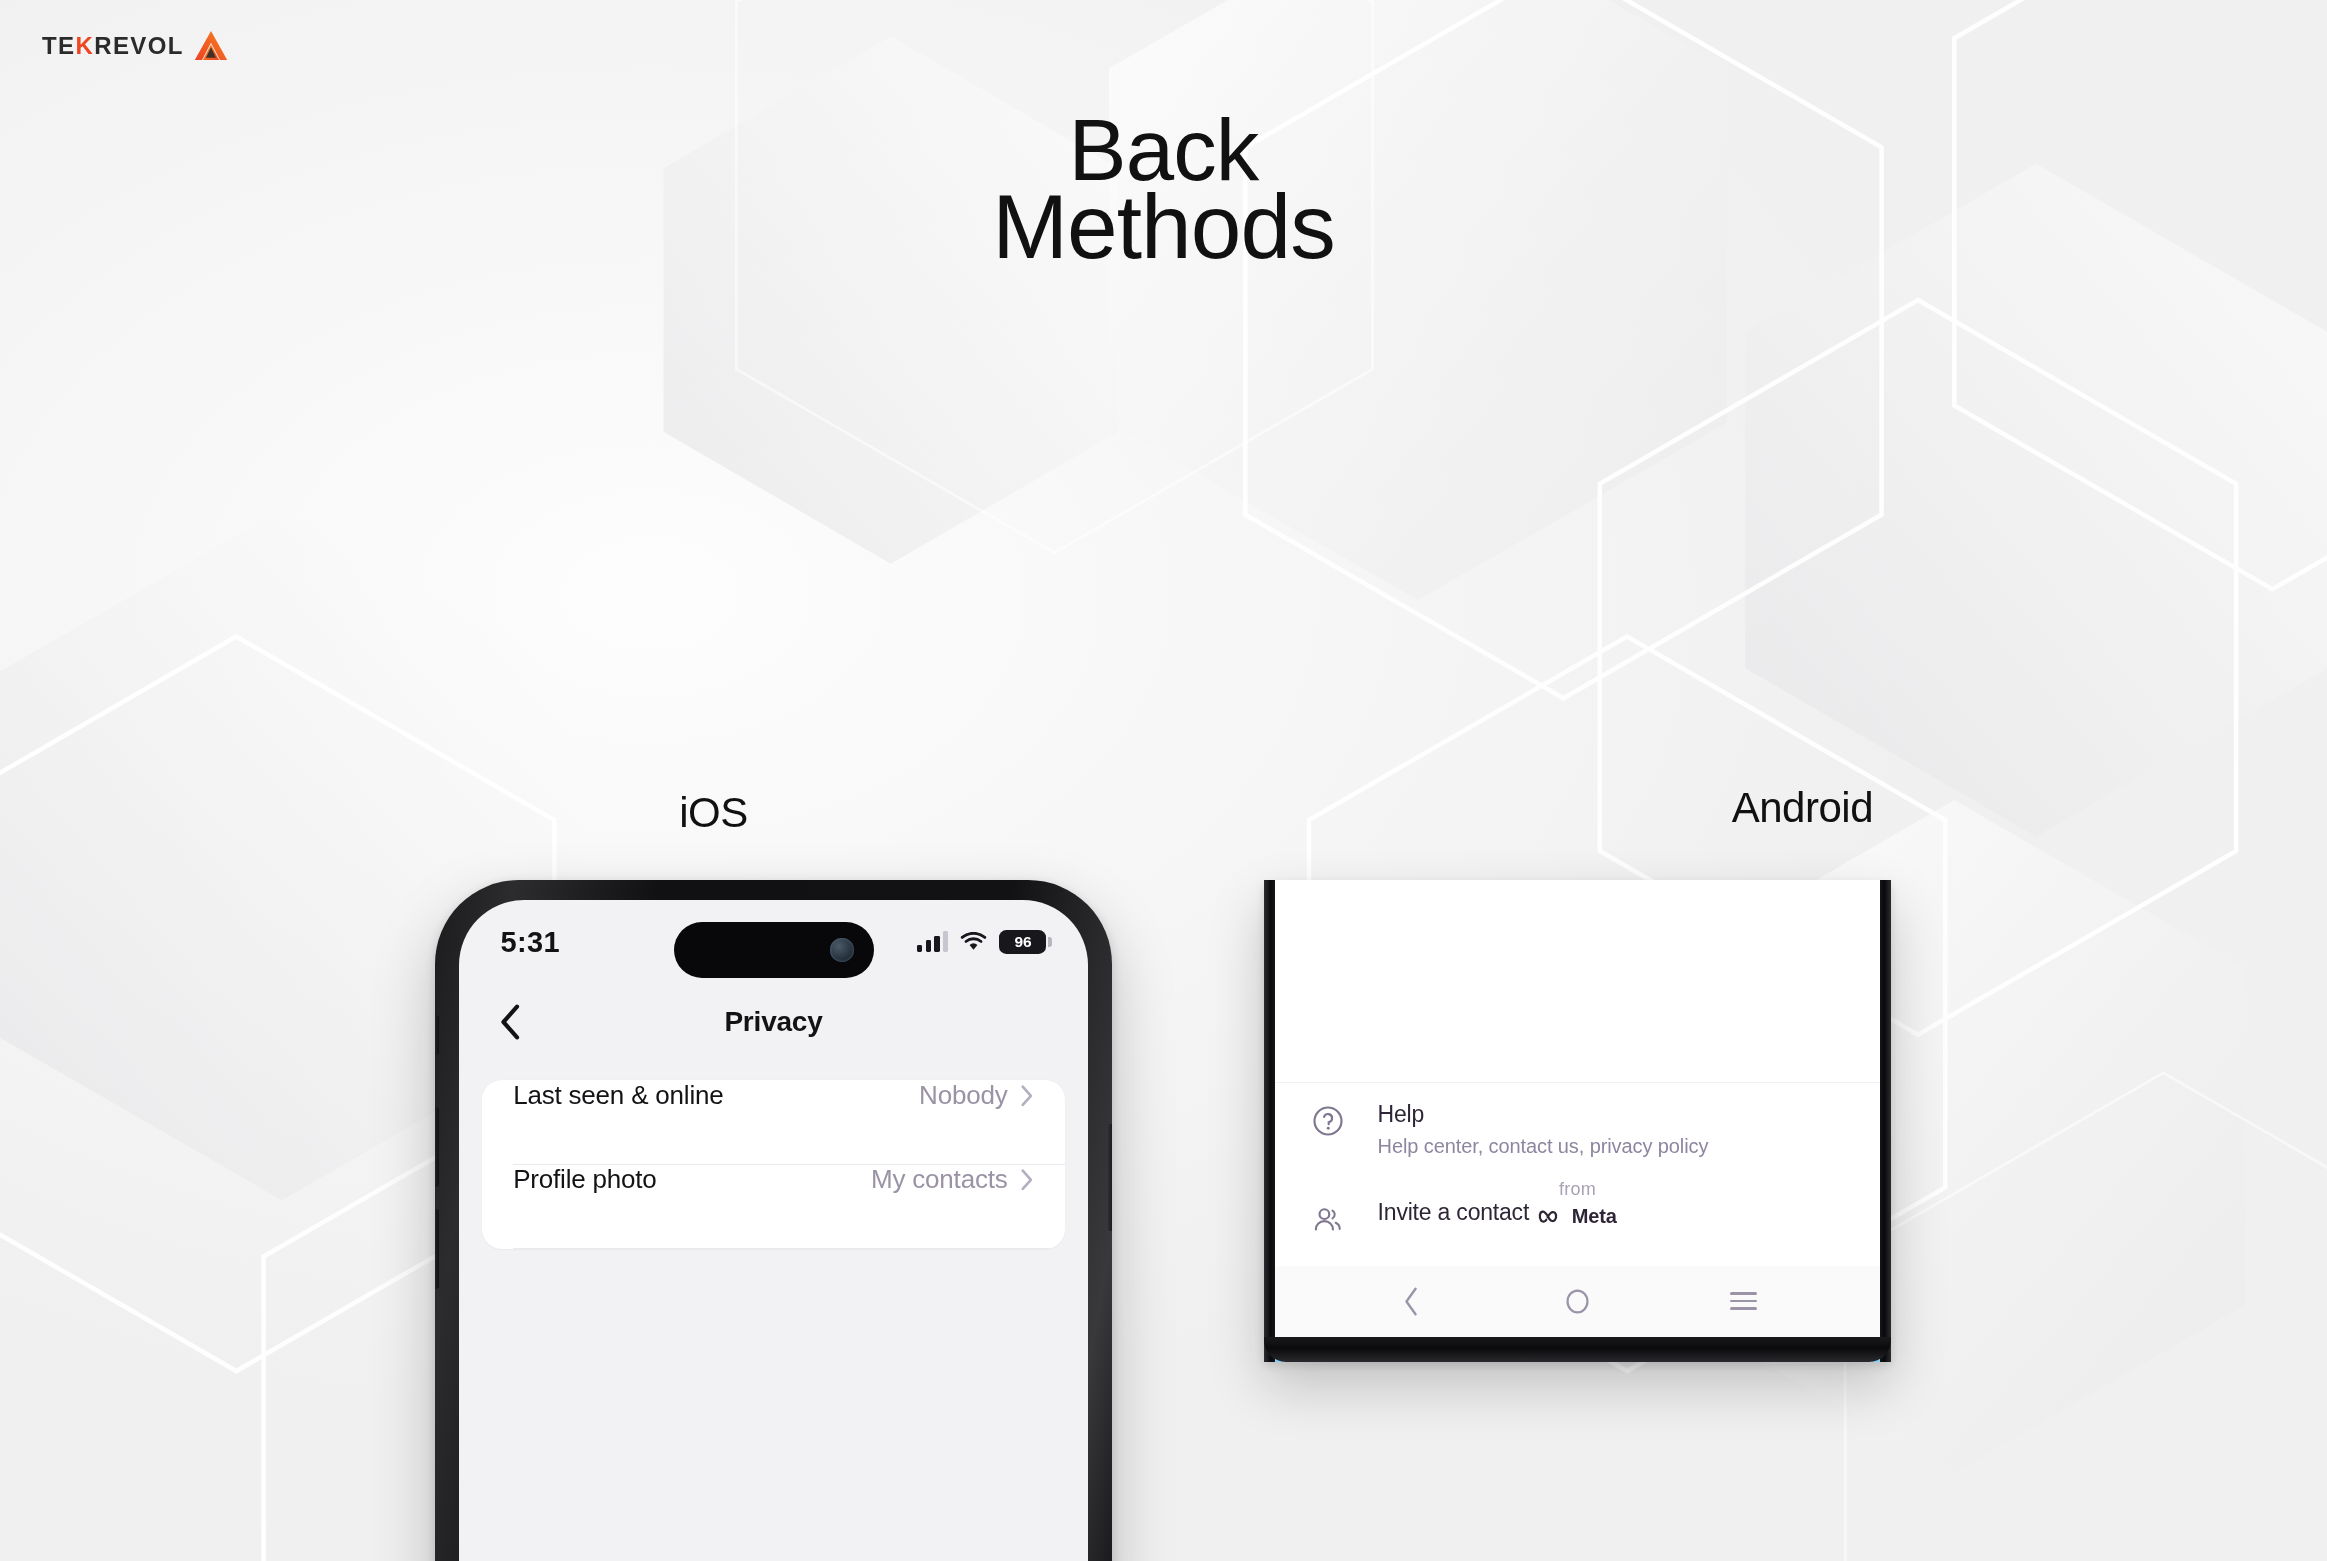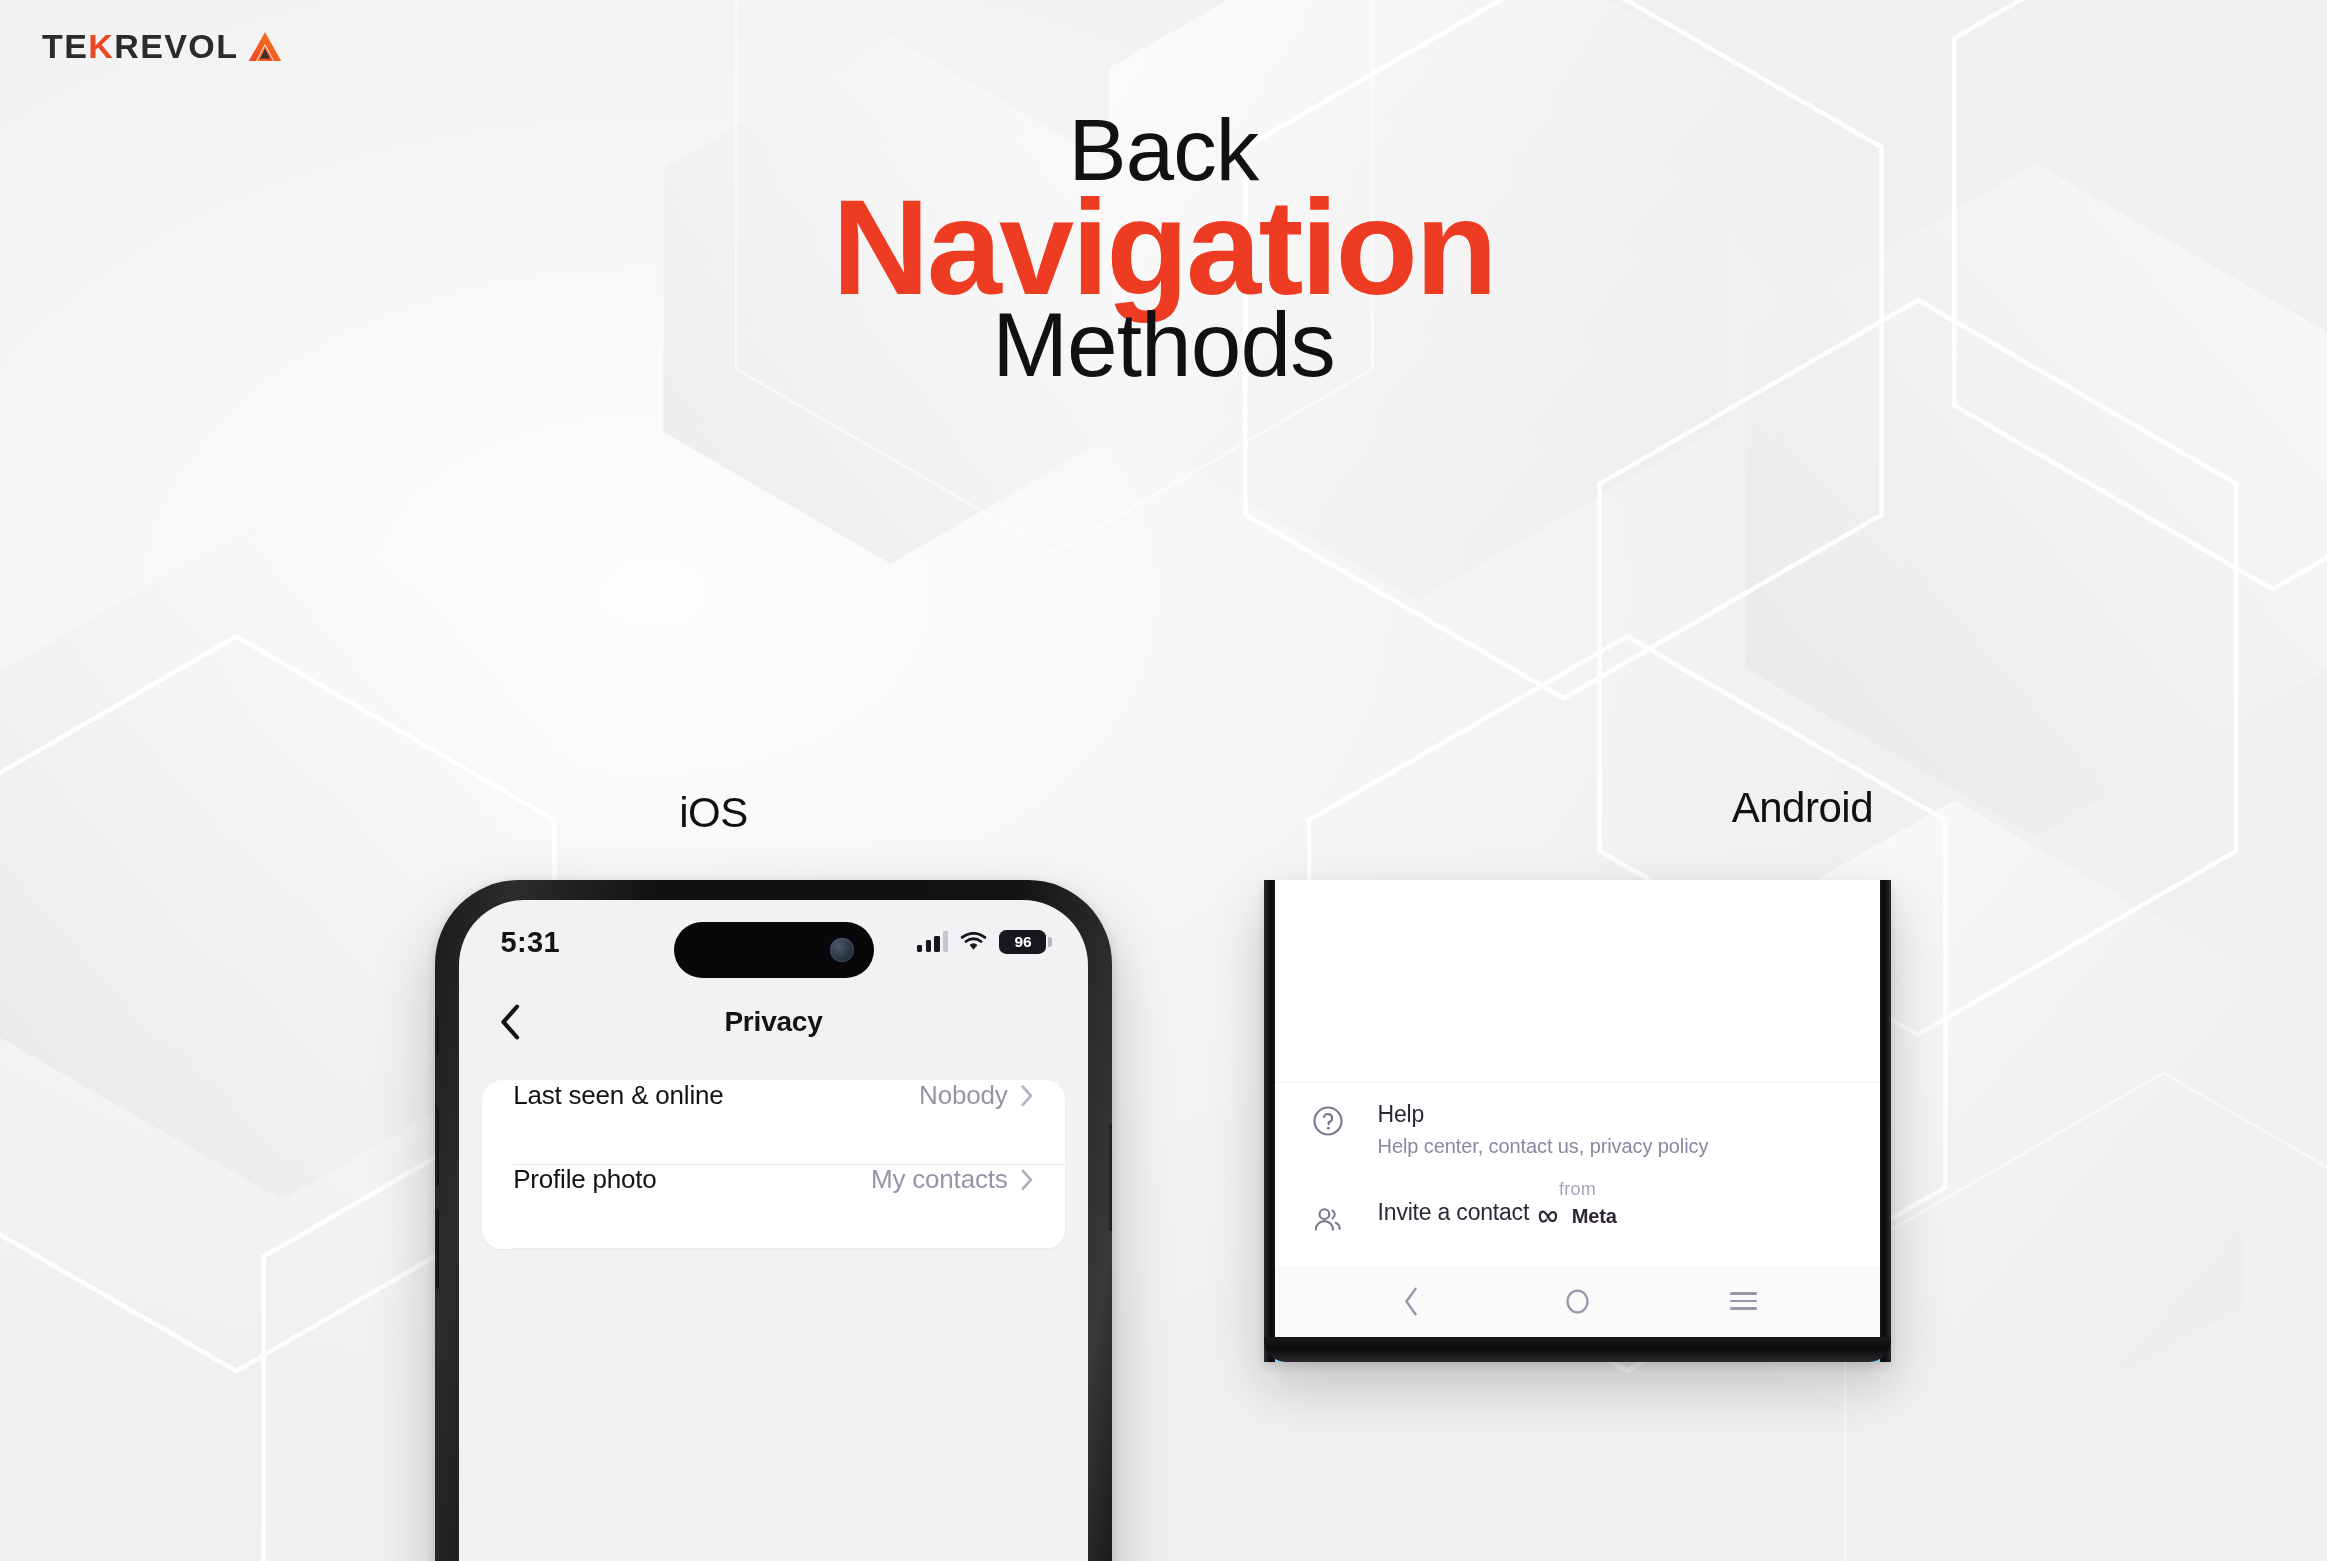--- a/index.html
+++ b/index.html
@@ -20,21 +20,21 @@
     position:absolute; inset:0; width:2327px; height:1562px;
     pointer-events:none;
   }
 
   
   .logo {
     position:absolute; left:42px; top:29px;
     display:flex; align-items:center; gap:9px;
   }
   .logo-word {
-    font-size:34px; font-weight:bold; letter-spacing:1.4px;
+    font-size:24px; font-weight:bold; letter-spacing:1.4px;
     color:#2b2b2b; line-height:1;
     font-family:"Liberation Sans", sans-serif;
     display:flex;
   }
   .logo-word .k { color:#ee4623; }
   .logo-mark { width:36px; height:33px; display:block; }
 
   
   .headline {
     position:absolute; left:0; right:0; top:109px;
@@ -284,21 +284,20 @@
     </defs>
     <polygon points="20,2 38,34 30,34 20,15 10,34 2,34" fill="url(#pyrL)"></polygon>
     <polygon points="20,17 29,34 11,34" fill="url(#pyrR)"></polygon>
     <polygon points="20,19 26,31 14,31" fill="#ffffff" opacity="0.0"></polygon>
     <polygon points="20,20 25.5,31.5 14.5,31.5" fill="#2b2b2b" opacity="0.9"></polygon>
   </svg>
 </div>
 
 <div class="headline">
   <div class="hl-line1">Back</div>
-  <div class="hl-line2">Navigation</div>
   <div class="hl-line3">Methods</div>
 </div>
 
 <div class="plat-label" id="ios-label">iOS</div>
 <div class="plat-label" id="android-label">Android</div>
 
 <div class="ios-phone">
   <div class="ios-btn mute"></div>
   <div class="ios-btn vup"></div>
   <div class="ios-btn vdn"></div>

